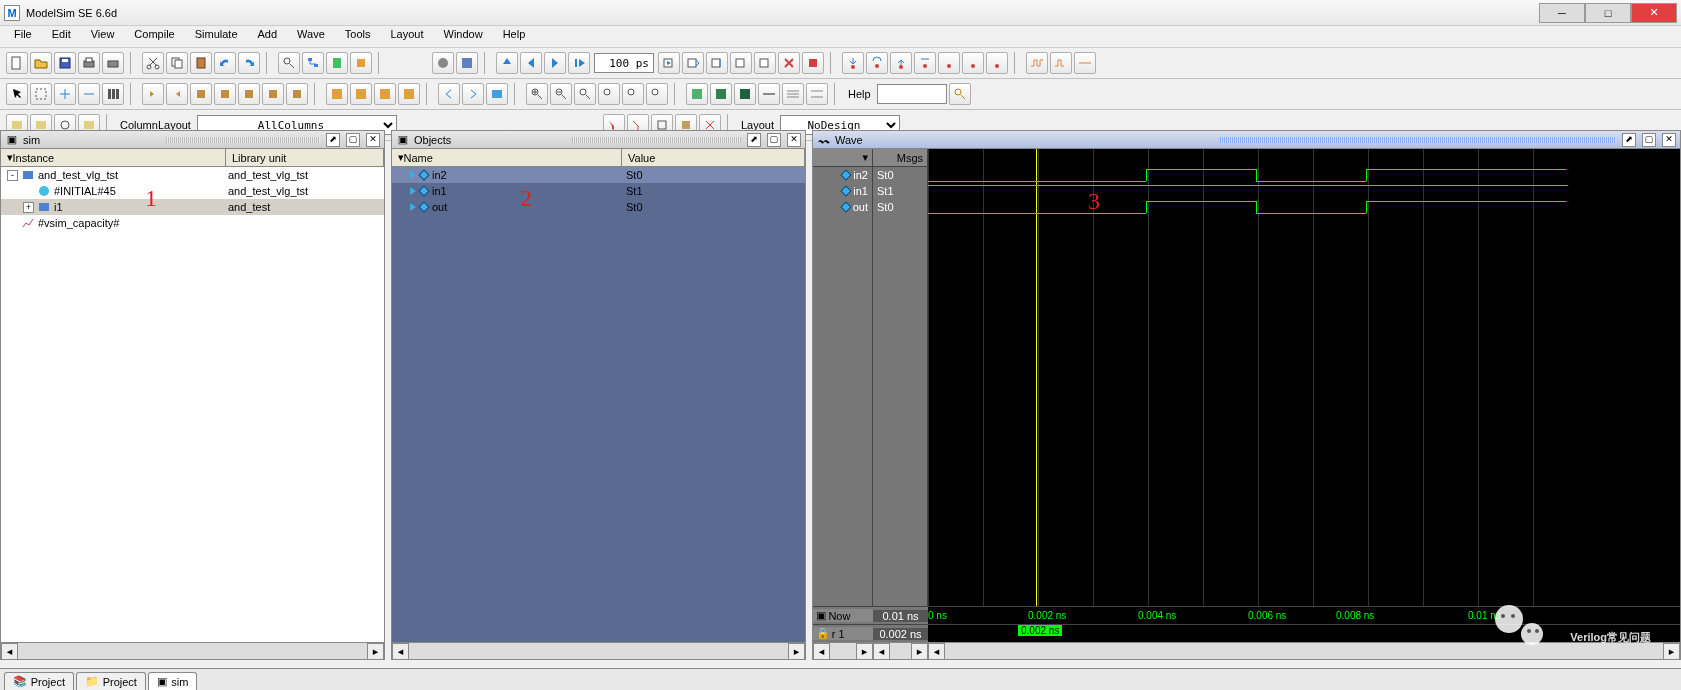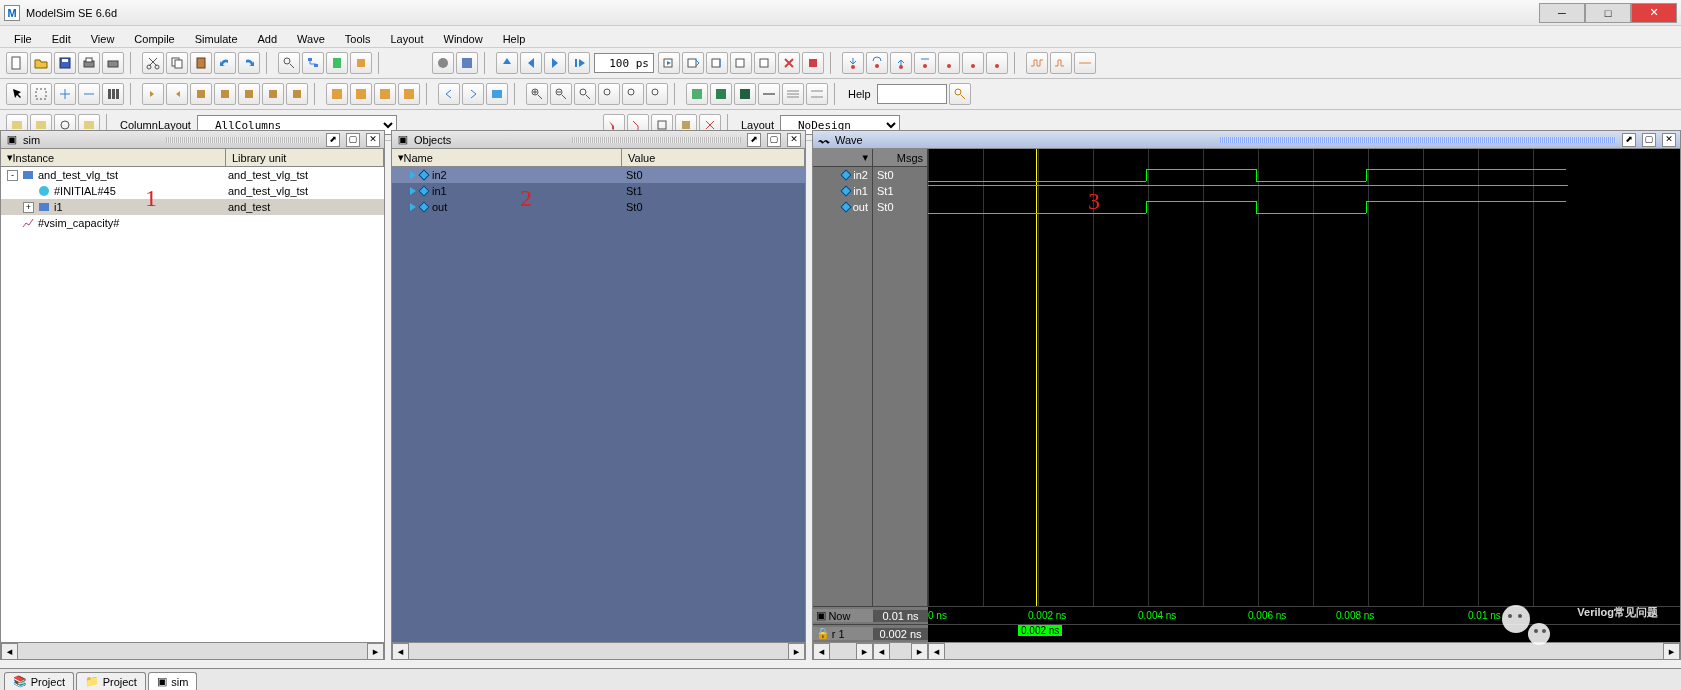--- a/index.html
+++ b/index.html
@@ -7,32 +7,32 @@
 
 
 .titlebar { height:26px; background:linear-gradient(#f8f8f8,#e8e8e8); border-bottom:1px solid #ccc; display:flex; align-items:center; padding:0 4px; }
 .app-icon { width:16px; height:16px; background:#fff; border:1px solid #888; display:inline-flex; align-items:center; justify-content:center; color:#0066cc; font-weight:bold; margin-right:6px; }
 .title-text { flex:1; }
 .win-btns { display:flex; gap:0; }
 .win-btn { width:46px; height:20px; border:1px solid #999; background:#ddd; display:flex; align-items:center; justify-content:center; cursor:pointer; }
 .win-btn.close { background:#e04040; color:#fff; }
 
 
-.menubar { height:22px; background:#f0f0f0; display:flex; align-items:flex-end; padding:0 4px; border-bottom:1px solid #ccc; }
+.menubar { height:22px; background:#f0f0f0; display:flex; align-items:flex-start; padding:0 4px; border-bottom:1px solid #ccc; }
 .menu-item { padding:2px 10px; cursor:pointer; }
 
 
 .toolbar-row { min-height:28px; background:#f0f0f0; border-bottom:1px solid #c0c0c0; display:flex; align-items:center; padding:2px 4px; gap:2px; flex-wrap:wrap;}
 .tool-btn { width:22px; height:22px; border:1px solid #b0b0b0; background:linear-gradient(#fff,#e8e8e8); display:inline-flex; align-items:center; justify-content:center; cursor:pointer; border-radius:2px; }
 .tool-btn svg { width:14px; height:14px; }
 .sep { width:6px; height:22px; border-left:1px solid #aaa; margin:0 2px; }
 .tool-group { display:flex; align-items:center; gap:2px; border:1px solid transparent; padding:1px;}
 .text-input { height:20px; border:1px solid #888; background:#fff; padding:0 4px; font-family:monospace; }
 .label { padding:0 4px; }
-.dropdown { height:20px; border:1px solid #888; background:#fff; font-family:monospace; padding:0 13px; }
+.dropdown { height:20px; border:1px solid #888; background:#fff; font-family:monospace; padding:0 2px;text-align:center; }
 
 
 .panels-row { display:flex; position:absolute; top:130px; left:0; right:0; bottom:30px; }
 .panel { border:1px solid #888; display:flex; flex-direction:column; background:#fff; overflow:hidden;}
 .panel-hdr { height:18px; background:linear-gradient(#e8e8e8,#d0d0d0); display:flex; align-items:center; padding:0 4px; border-bottom:1px solid #888; gap:6px;}
 .panel-hdr .hdr-title { flex:1; display:flex; align-items:center; gap:4px;}
 .panel-hdr .hdr-bar { flex:1; height:6px; background:repeating-linear-gradient(90deg,#bbb,#bbb 1px,#eee 1px,#eee 2px); }
 .panel-ctrl { width:14px; height:14px; border:1px solid #888; background:#fff; display:inline-flex; align-items:center; justify-content:center; cursor:pointer; font-size:9px; line-height:1;}
 .col-hdrs { display:flex; background:#ece9d8; border-bottom:1px solid #888; height:18px; }
 .col-hdr { border-right:1px solid #888; padding:2px 6px; display:flex; align-items:center; background:#ece9d8;}
@@ -78,21 +78,21 @@
 
 
 .anno { position:absolute; color:#e02020; font-family:'Times New Roman',serif; font-size:24px; pointer-events:none; }
 
 
 .bottom-tabs { position:absolute; bottom:0; left:0; right:0; height:22px; background:#e8e8e8; border-top:1px solid #888; display:flex; align-items:flex-end; padding:0 4px;}
 .btab { border:1px solid #888; border-bottom:none; background:#f0f0f0; padding:2px 8px; margin-right:2px; cursor:pointer; display:flex; align-items:center; gap:4px; border-radius:3px 3px 0 0;}
 .btab.act { background:#fff;}
 
 
-.watermark { position:absolute; right:23px; bottom:45px; color:#fff; font-size:32px; font-weight:bold; display:flex; align-items:flex-start; gap:27px; pointer-events:none; opacity:0.85;}
+.watermark { position:absolute; right:30px; bottom:45px; color:#fff; font-size:32px; font-weight:bold; display:flex; align-items:flex-end; gap:27px; pointer-events:none; opacity:0.85;}
 .wm-ico { width:48px; height:40px; position:relative;}
 .wm-ico .c1 { position:absolute; width:28px; height:28px; border-radius:50%; background:#fff; left:0; top:0;}
 .wm-ico .c2 { position:absolute; width:22px; height:22px; border-radius:50%; background:#fff; right:0; bottom:0;}
 .wm-ico .dot { position:absolute; width:4px; height:4px; border-radius:50%; background:#666;}
 </style>
 </head>
 <body>
 
 <div class="titlebar">
   <div class="app-icon">M</div>

